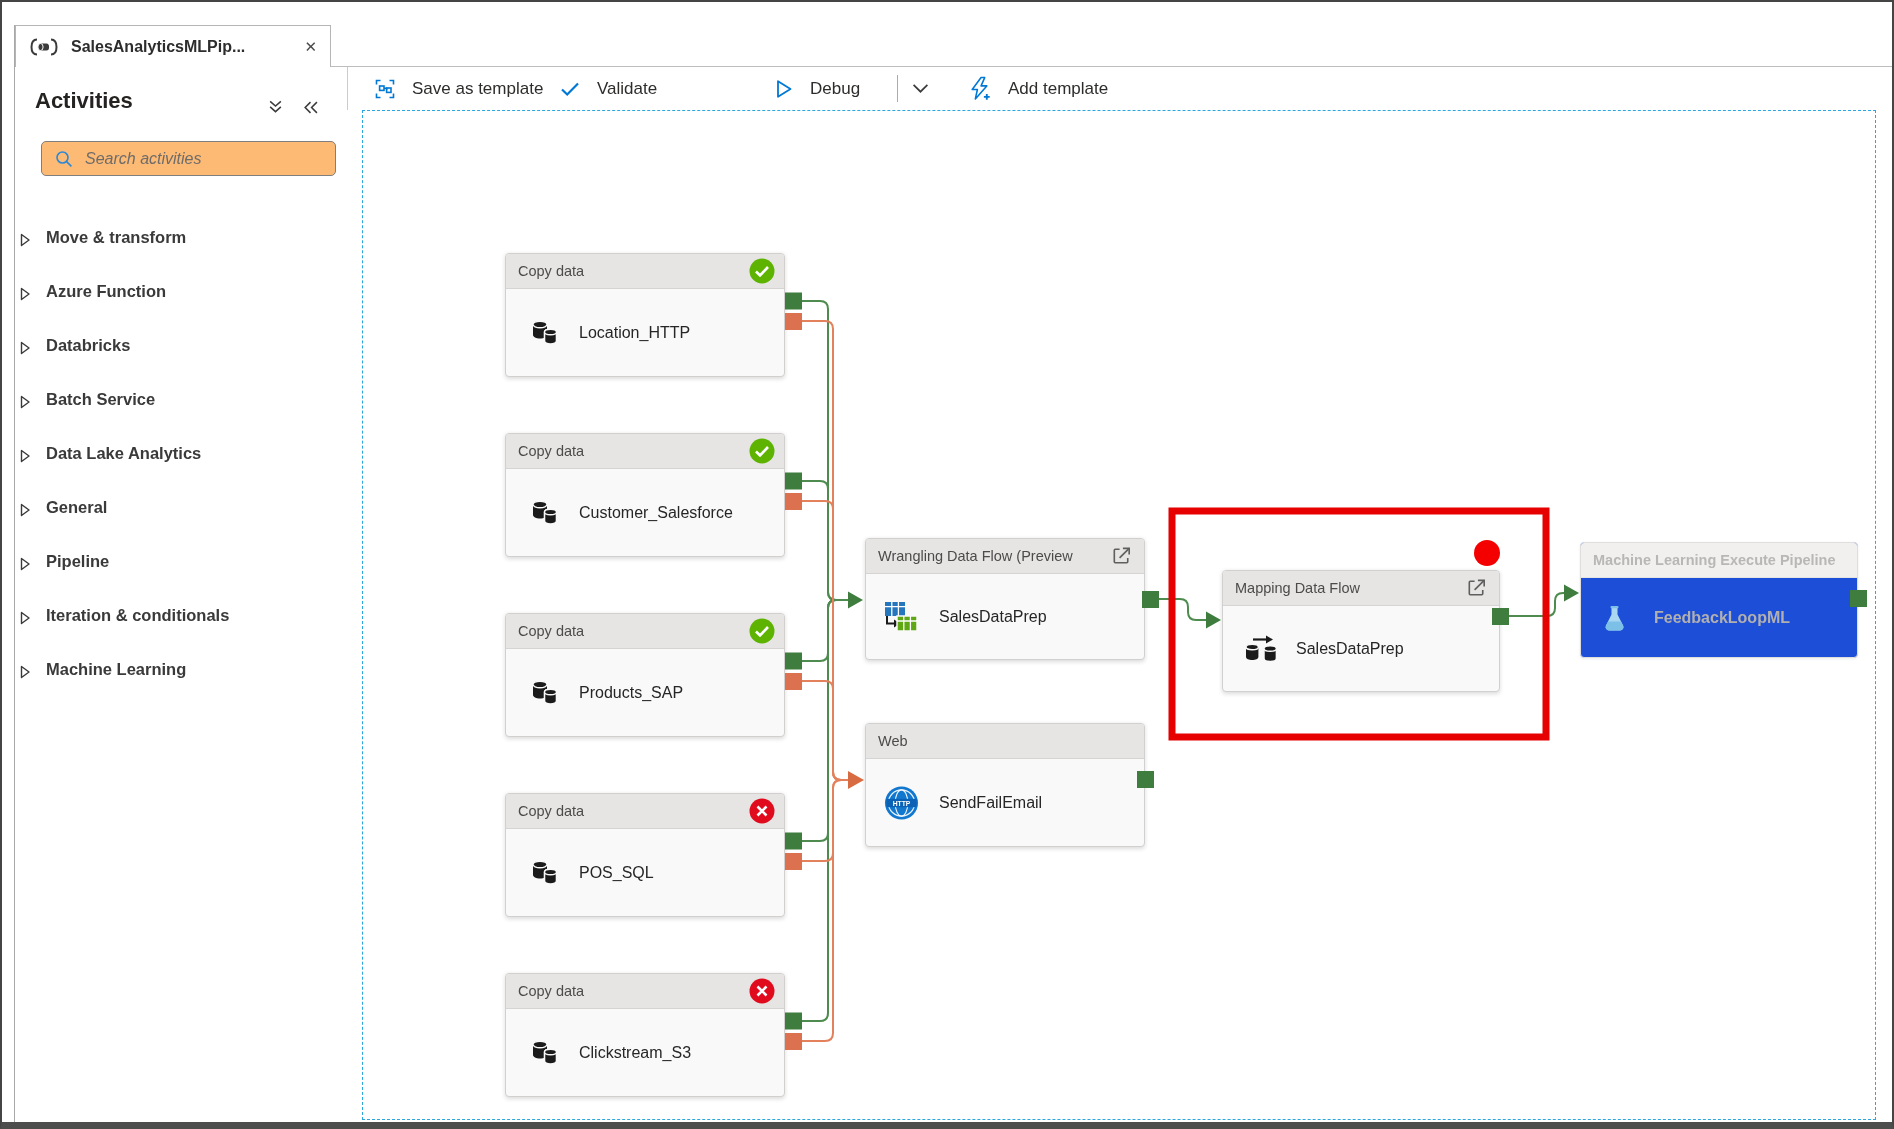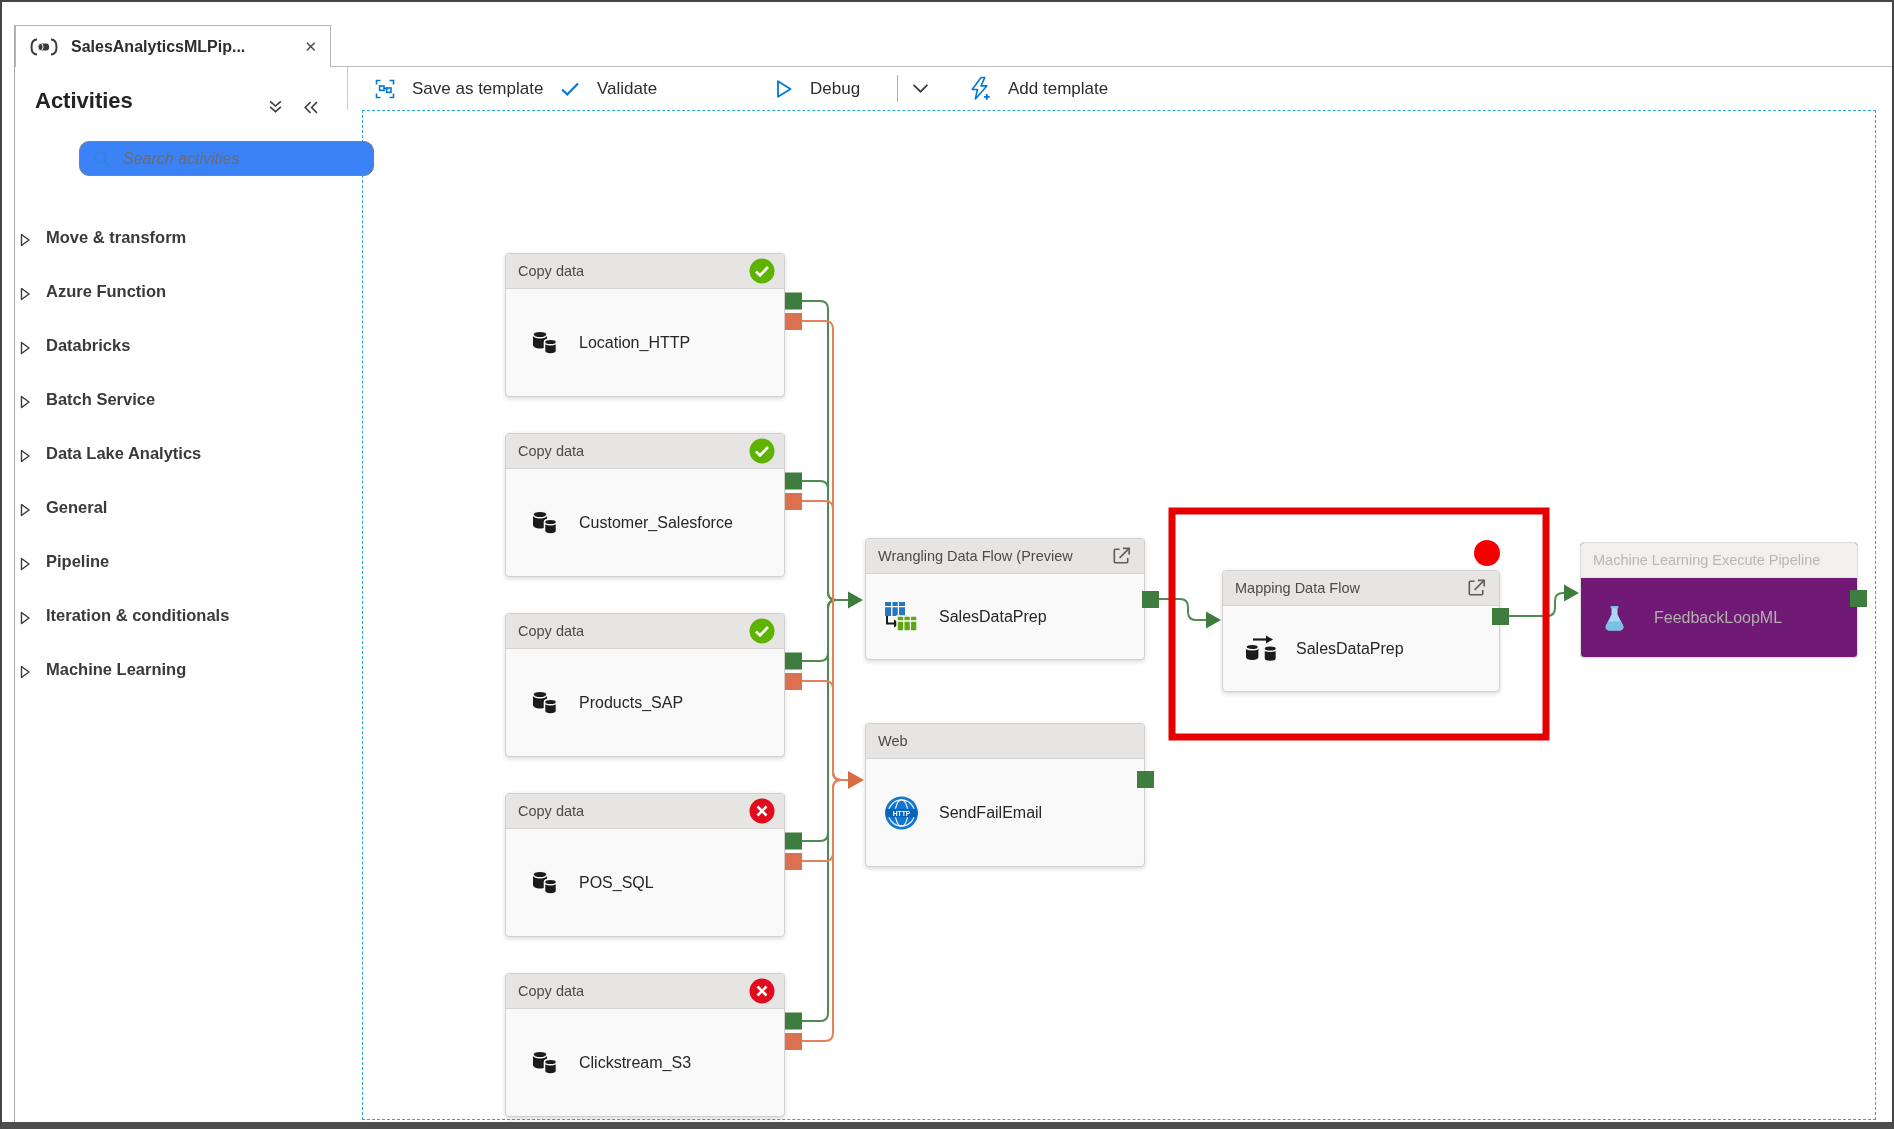--- a/index.html
+++ b/index.html
@@ -18,52 +18,52 @@
   .tab-title{margin-left:13px;font-size:16px;font-weight:600;color:#2d2d2d;white-space:nowrap;}
   .tab-close{margin-left:auto;margin-right:13px;font-size:15px;color:#4a4a4a;cursor:pointer;}
   .tab-icon{margin-left:14px;display:flex;}
   .tabstrip-line{position:absolute;left:313px;top:66px;right:2px;height:1px;background:#bdbdbd;z-index:4;}
 
   
   .activities-title{position:absolute;left:35px;top:88px;font-size:22px;font-weight:600;color:#242321;z-index:5;}
   .collapse-all{position:absolute;left:268px;top:99px;z-index:5;cursor:pointer;}
   .collapse-panel{position:absolute;left:303px;top:100px;z-index:5;cursor:pointer;}
   .search-box{position:absolute;left:41px;top:141px;width:295px;height:35px;border:1px solid #7f7f7f;
-      border-radius:10px;box-sizing:border-box;display:flex;align-items:center;z-index:5;background:#3b82f6;margin-left:38px;}
+      border-radius:5px;box-sizing:border-box;display:flex;align-items:center;z-index:5;background:#fdba74;}
   .search-box svg{margin-left:13px;flex:none;}
   .search-input{border:none;outline:none;flex:1;margin-left:10px;margin-right:8px;font-size:16px;color:#333;
       font-family:"Liberation Sans",sans-serif;background:transparent;}
   .search-input::placeholder{font-style:italic;color:#6e6c6a;}
   .sidebar-list{position:absolute;left:0;top:193px;width:347px;z-index:5;}
   .sidebar-item{height:54px;display:flex;align-items:flex-end;padding-left:20px;cursor:pointer;}
   .sidebar-item svg{flex:none;margin-right:15px;}
   .sidebar-item span{font-size:16.5px;font-weight:600;color:#3a3a3a;white-space:nowrap;}
 
   
   .side-divider{position:absolute;left:347px;top:67px;height:43px;width:1px;background:#cbcbcb;z-index:5;}
   .tb-item{position:absolute;top:67px;height:43px;display:flex;align-items:center;gap:17px;
       font-size:17px;color:#2e2d2c;cursor:pointer;z-index:5;white-space:nowrap;}
   .tb-divider{position:absolute;left:897px;top:75px;height:27px;width:1px;background:#ababab;z-index:5;}
   .tb-chevron{position:absolute;left:912px;top:67px;height:43px;display:flex;align-items:center;cursor:pointer;z-index:5;}
 
   
   .canvas-border{position:absolute;left:362px;top:110px;width:1514px;height:1010px;
       border:1px dashed #2aa7de;box-sizing:border-box;z-index:2;}
 
-  .node{position:absolute;width:280px;height:144px;background:#f9f9f9;border:1px solid #d2d0ce;
+  .node{position:absolute;width:280px;height:124px;background:#f9f9f9;border:1px solid #d2d0ce;
       border-radius:4px;box-shadow:0 1.6px 4px rgba(0,0,0,.14);box-sizing:border-box;z-index:10;cursor:pointer;}
   .node-header{height:35px;background:#e6e5e4;border-bottom:1px solid #d6d4d2;border-radius:3px 3px 0 0;
       display:flex;align-items:center;padding:0 12px;font-size:14.5px;color:#4c4b4a;
       position:relative;white-space:nowrap;overflow:hidden;box-sizing:border-box;}
   .node-body{position:absolute;top:35px;bottom:0;left:0;right:0;}
   .node-icon{position:absolute;left:20px;top:50%;transform:translateY(-50%);display:flex;}
   .node-label{position:absolute;left:73px;top:50%;transform:translateY(-50%);font-size:16px;color:#262626;white-space:nowrap;}
   .status-icon{position:absolute;right:9px;top:50%;transform:translateY(-50%);width:26px;height:26px;display:flex;}
   .ext-icon{position:absolute;right:11px;top:50%;transform:translateY(-50%);display:flex;}
-  .node.disabled{background:#701a75;border-color:#e0dedd;box-shadow:0 1px 3px rgba(0,0,0,.08);}
+  .node.disabled{background:#1d4ed8;border-color:#e0dedd;box-shadow:0 1px 3px rgba(0,0,0,.08);font-weight:bold;}
   .node.disabled .node-header{background:#f1f0ef;color:#b9b7b5;border-bottom-color:#e6e4e2;}
   .node.disabled .node-label{color:#b2b0ae;}
 
   .overlay{position:absolute;left:0;top:0;z-index:50;pointer-events:none;}
 </style>
 </head>
 <body>
 
 <div class="window-frame"></div>
 <div class="left-line"></div>

